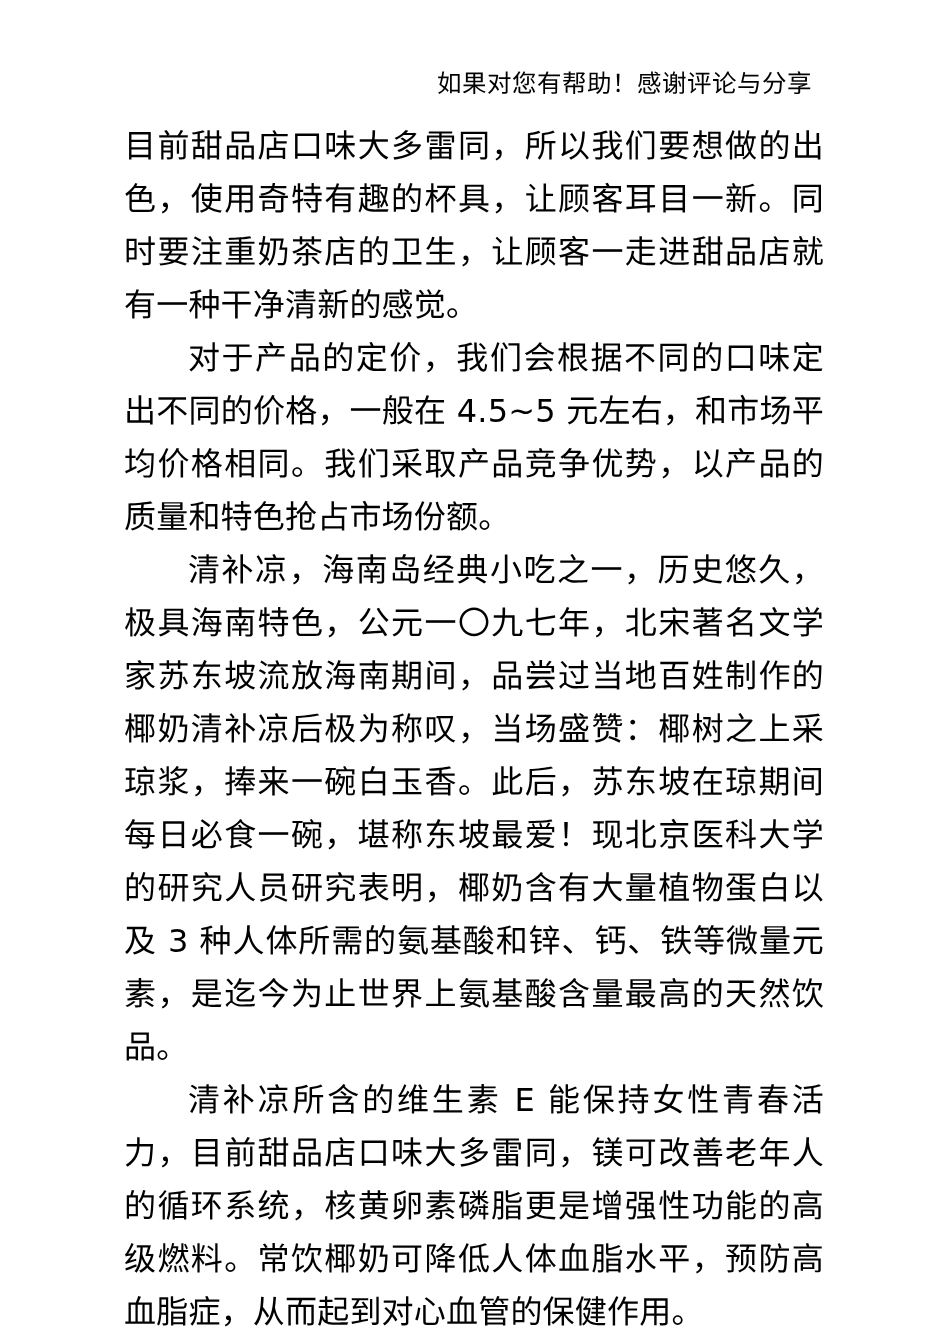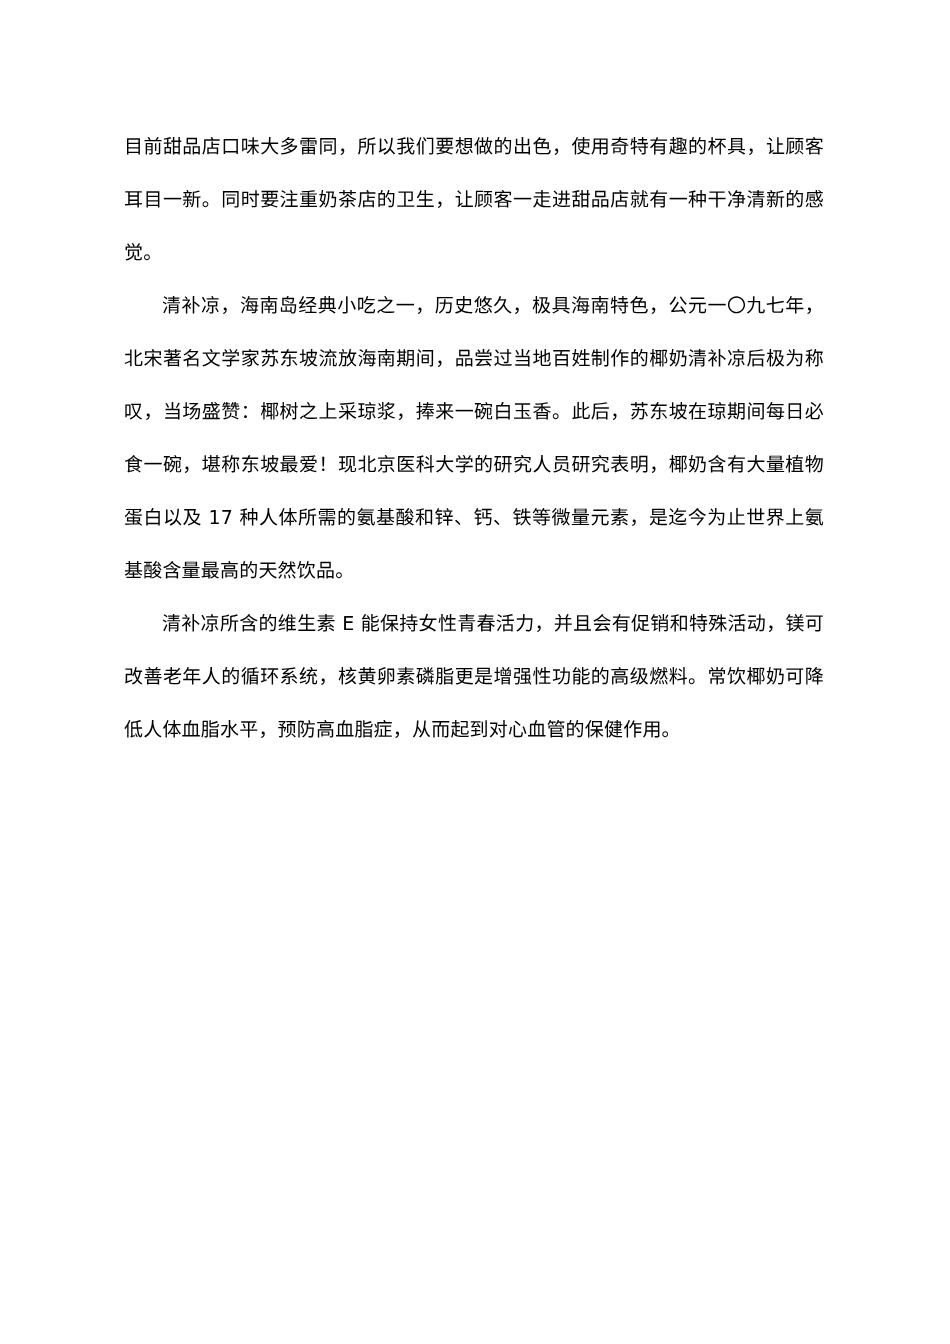--- a/index.html
+++ b/index.html
@@ -33,40 +33,42 @@
     white-space: nowrap;
   }
   .content {
     position: absolute;
     top: 120px;
     left: 124px;
     width: 700px;
   }
   p.para {
     margin: 0;
-    font-size: 19px;
+    font-size: 32px;
     line-height: 53px;
     text-align: justify;
     text-justify: inter-ideograph;
     letter-spacing: 0.2px;
     color: #000000;
     word-break: break-all;
   }
   p.indent {
     text-indent: 2em;
   }
   p.noindent {
     text-indent: 0;
   }
 </style>
 </head>
 <body>
 
 <div class="page">
 
+  <div class="header-note">如果对您有帮助！感谢评论与分享</div>
 
   <div class="content">
     <p class="para noindent">目前甜品店口味大多雷同，所以我们要想做的出色，使用奇特有趣的杯具，让顾客耳目一新。同时要注重奶茶店的卫生，让顾客一走进甜品店就有一种干净清新的感觉。</p>
-    <p class="para indent">清补凉，海南岛经典小吃之一，历史悠久，极具海南特色，公元一〇九七年，北宋著名文学家苏东坡流放海南期间，品尝过当地百姓制作的椰奶清补凉后极为称叹，当场盛赞：椰树之上采琼浆，捧来一碗白玉香。此后，苏东坡在琼期间每日必食一碗，堪称东坡最爱！现北京医科大学的研究人员研究表明，椰奶含有大量植物蛋白以及 17 种人体所需的氨基酸和锌、钙、铁等微量元素，是迄今为止世界上氨基酸含量最高的天然饮品。</p>
-    <p class="para indent">清补凉所含的维生素 E 能保持女性青春活力，并且会有促销和特殊活动，镁可改善老年人的循环系统，核黄卵素磷脂更是增强性功能的高级燃料。常饮椰奶可降低人体血脂水平，预防高血脂症，从而起到对心血管的保健作用。</p>
+    <p class="para indent">对于产品的定价，我们会根据不同的口味定出不同的价格，一般在 4.5~5 元左右，和市场平均价格相同。我们采取产品竞争优势，以产品的质量和特色抢占市场份额。</p>
+    <p class="para indent">清补凉，海南岛经典小吃之一，历史悠久，极具海南特色，公元一〇九七年，北宋著名文学家苏东坡流放海南期间，品尝过当地百姓制作的椰奶清补凉后极为称叹，当场盛赞：椰树之上采琼浆，捧来一碗白玉香。此后，苏东坡在琼期间每日必食一碗，堪称东坡最爱！现北京医科大学的研究人员研究表明，椰奶含有大量植物蛋白以及 3 种人体所需的氨基酸和锌、钙、铁等微量元素，是迄今为止世界上氨基酸含量最高的天然饮品。</p>
+    <p class="para indent">清补凉所含的维生素 E 能保持女性青春活力，目前甜品店口味大多雷同，镁可改善老年人的循环系统，核黄卵素磷脂更是增强性功能的高级燃料。常饮椰奶可降低人体血脂水平，预防高血脂症，从而起到对心血管的保健作用。</p>
   </div>
 
 </div>
 
 </body></html>

